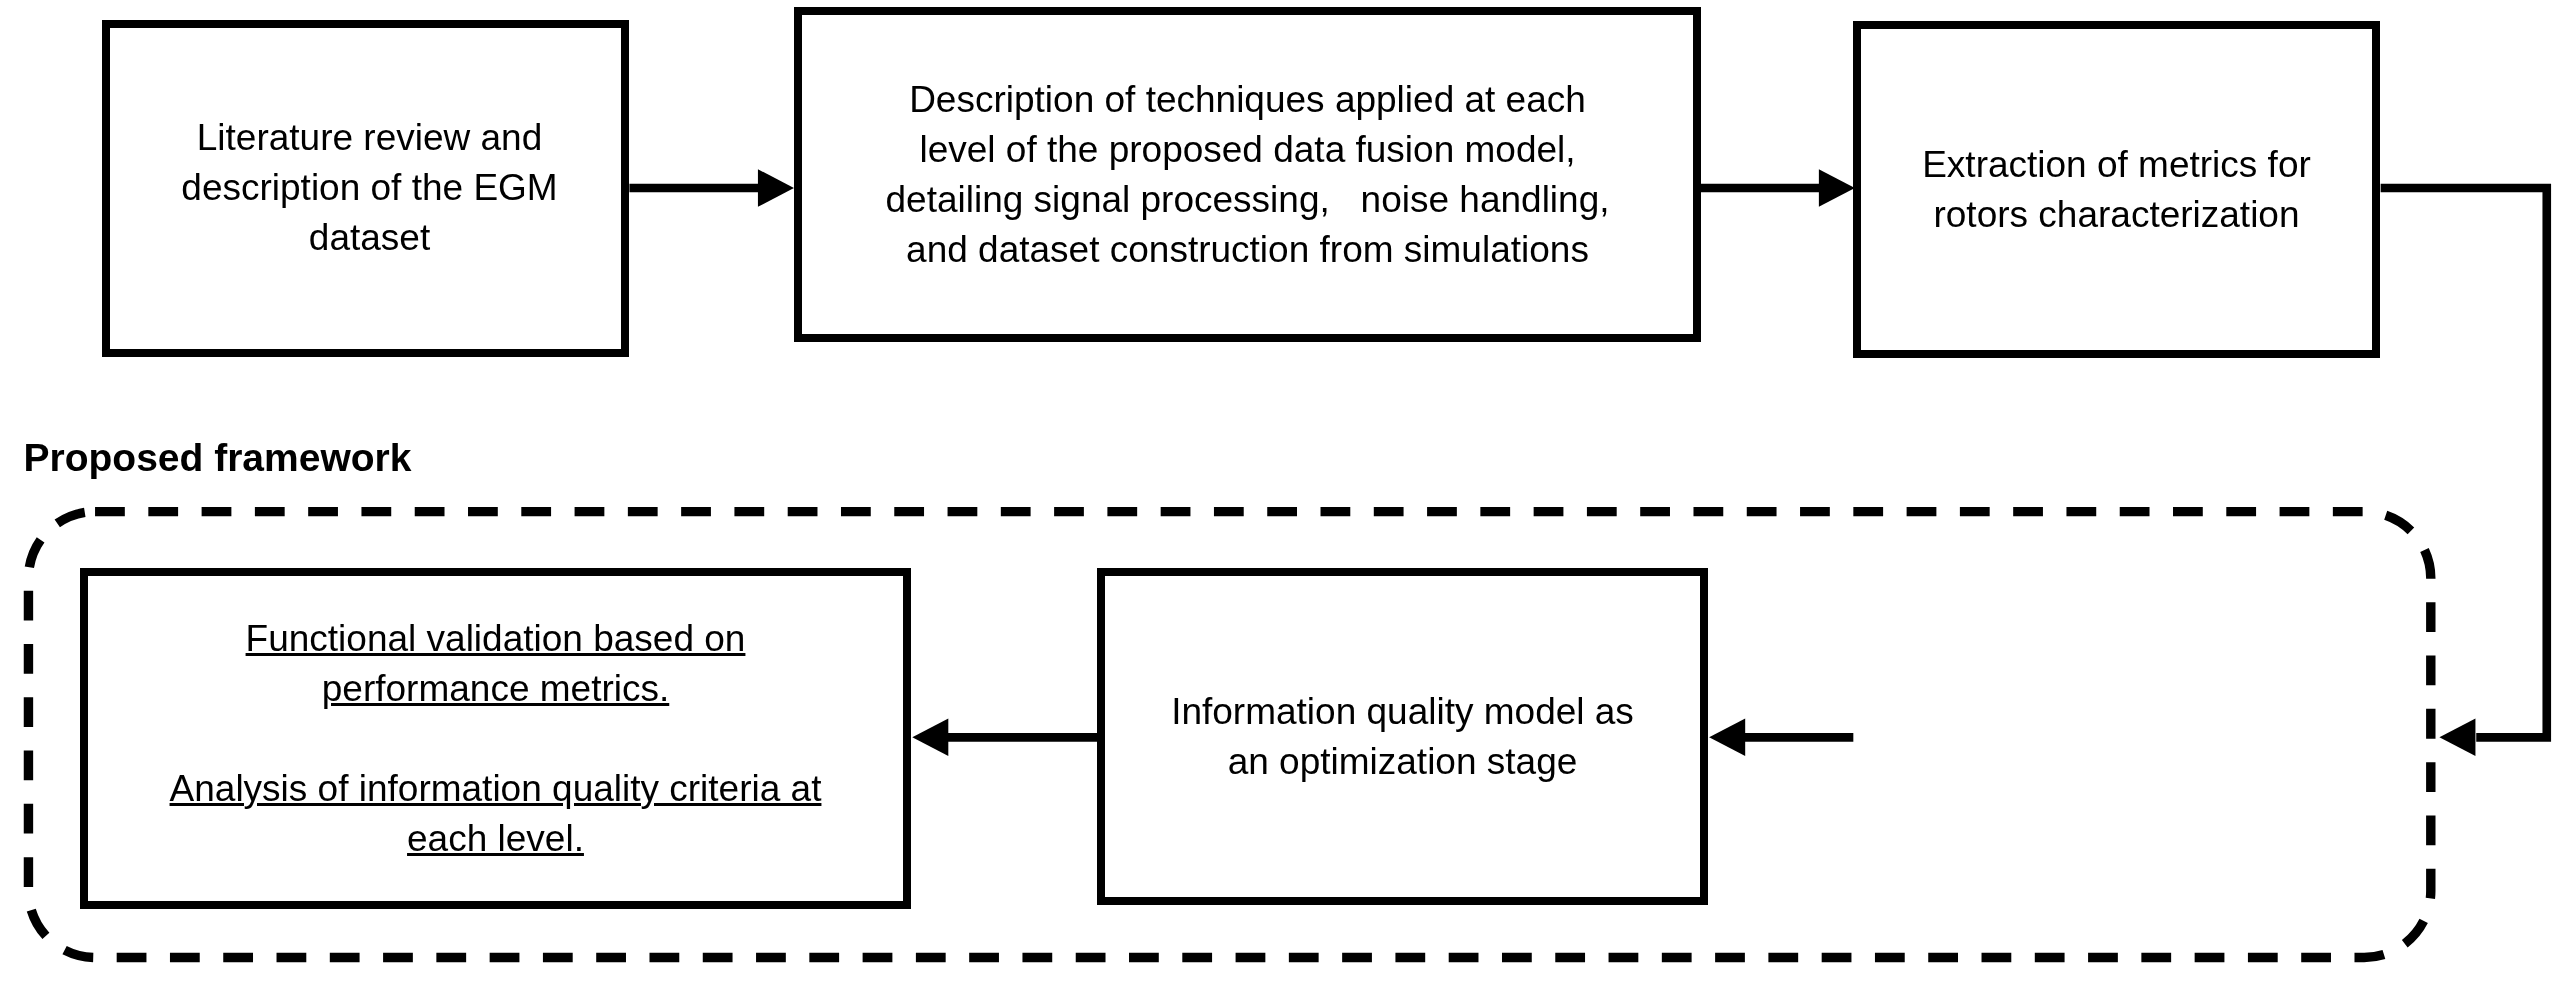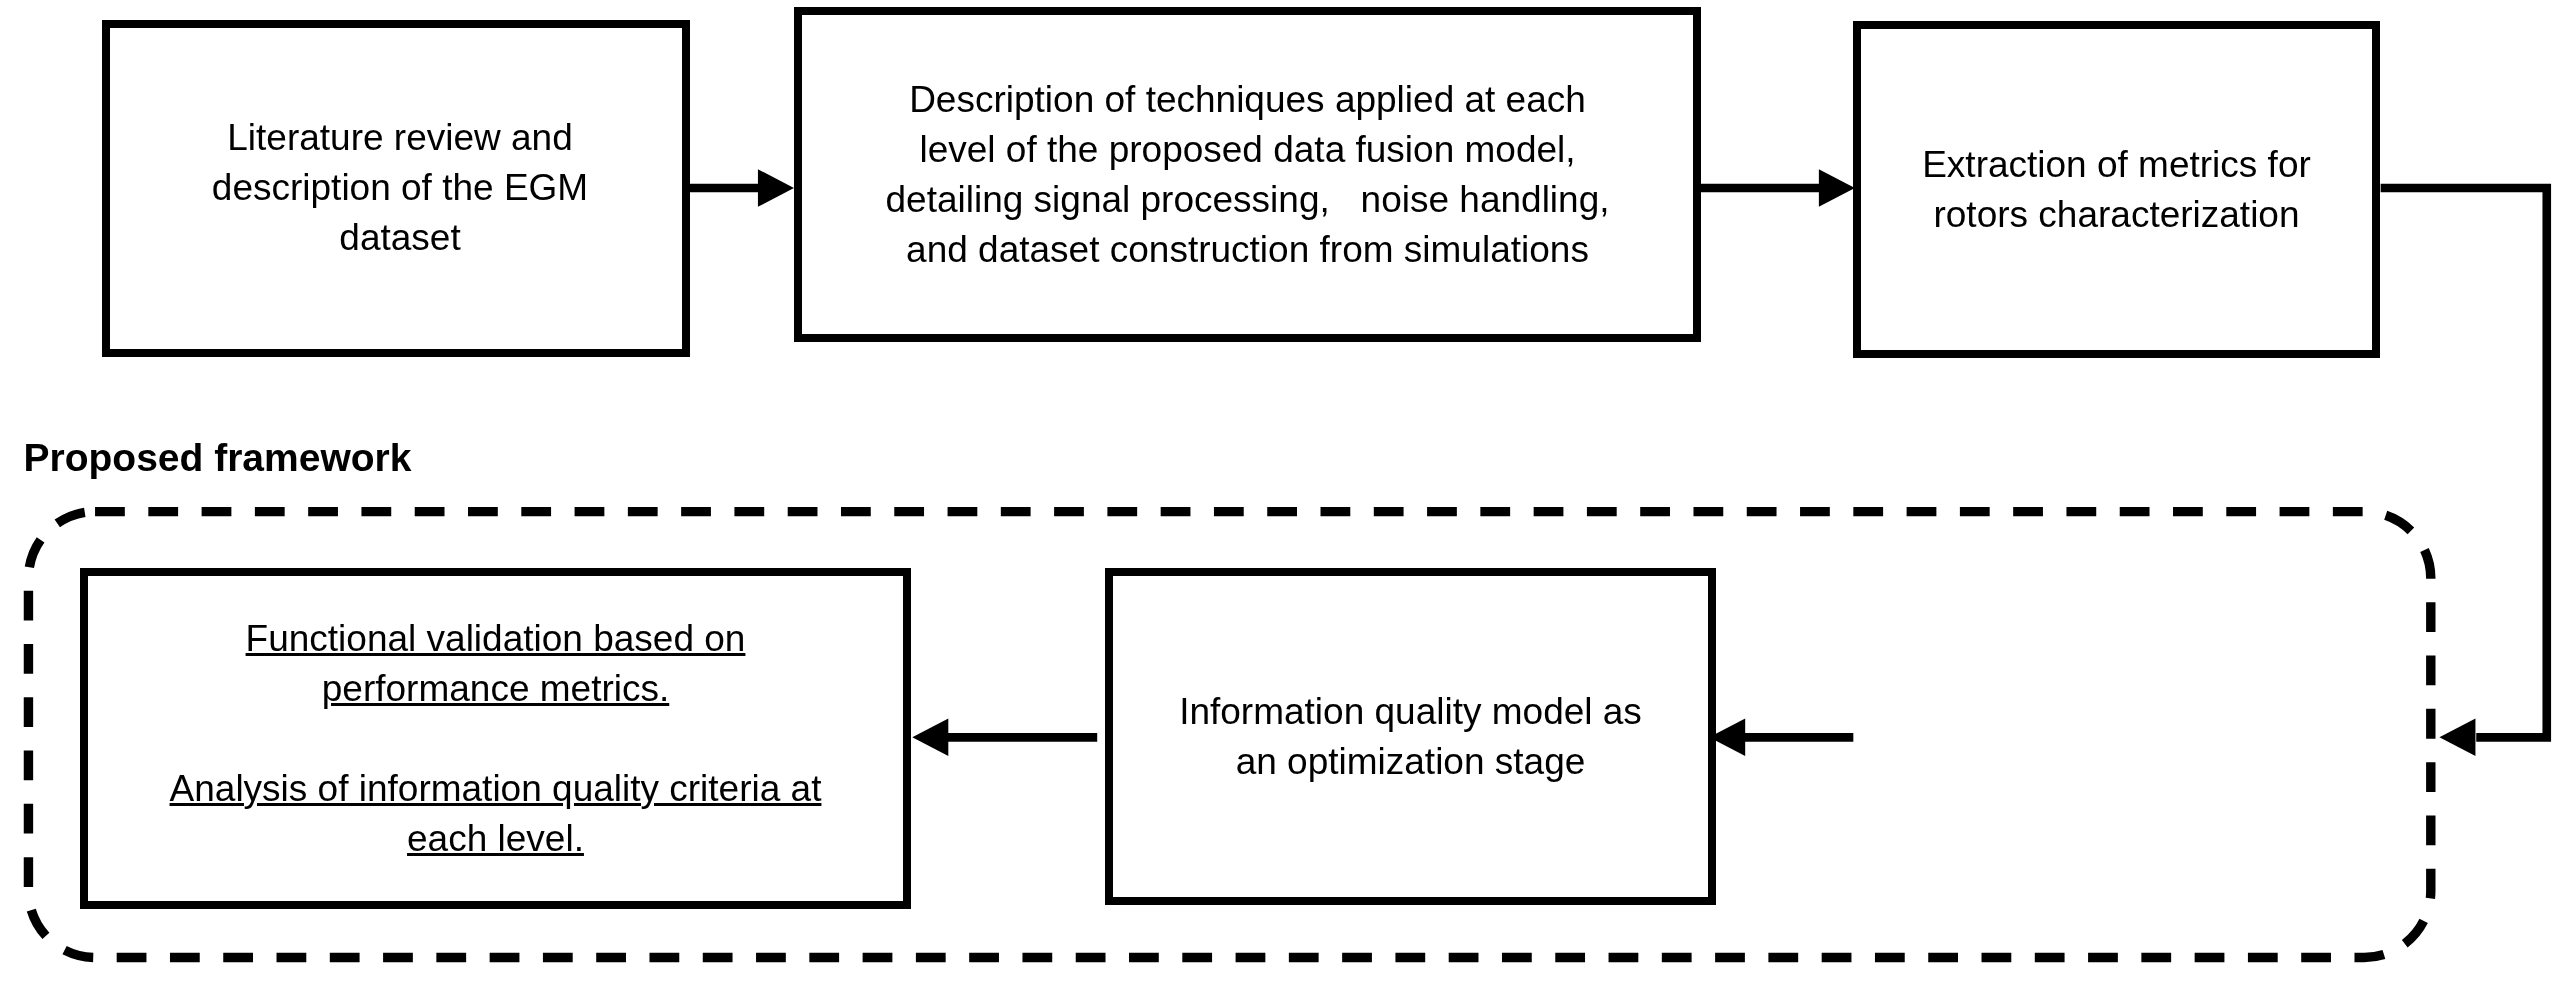--- a/index.html
+++ b/index.html
@@ -34,25 +34,25 @@
     text-align: center;
   }
   .node-text {
     display: block;
     width: 100%;
     white-space: pre-wrap;
     font-size: 37px;
     line-height: 50px;
     color: #000000;
   }
-  #node-literature  { left: 102px;  top: 19.6px;  width: 588px;  height: 337px; padding-left: 8px; }
+  #node-literature  { left: 102px;  top: 19.6px;  width: 527px;  height: 337px; padding-left: 8px; }
   #node-techniques  { left: 794px; top: 7px;  width: 907px; height: 335px; }
   #node-extraction  { left: 1853px; top: 21px;  width: 527px;  height: 337px; }
   #node-validation  { left: 80px;  top: 568px; width: 831px; height: 341px; text-decoration: underline; }
-  #node-quality     { left: 1097px; top: 568px; width: 611px;  height: 337px; margin-left: 8px; }
+  #node-quality     { left: 1097px; top: 568px; width: 611px;  height: 337px; }
   #node-fusion      { left: 1853px; top: 567px; width: 527px;  height: 340px; }
   #framework-label {
     position: absolute;
     left: 23.5px;
     top: 436px;
     width: 2412px;
     text-align: left;
     font-size: 39px;
     line-height: 44px;
     font-weight: bold;

